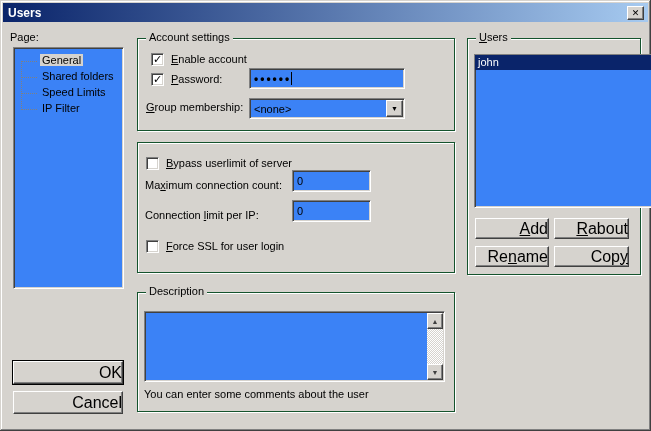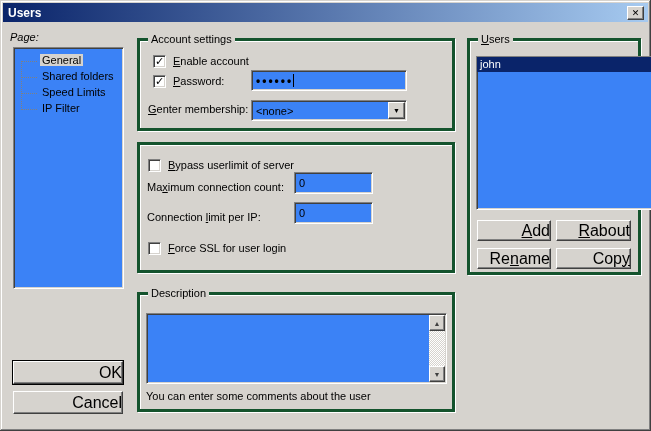--- a/index.html
+++ b/index.html
@@ -36,21 +36,21 @@
   }
   .btn {
     position:absolute; background:#d6d3ce;
     border:1px solid; border-color:#fff #404040 #404040 #fff;
     box-shadow: inset -1px -1px 0 #808080, inset 1px 1px 0 #d6d3ce;
     display:flex; align-items:center; justify-content:flex-end;
     font-size:16px; cursor:default;
   }
   .btn.default { outline:1px solid #000; }
   .groupbox {
-    position:absolute; border:3px solid #14532d;
+    position:absolute; border:1px solid #14532d;
     box-shadow: inset 1px 1px 0 #fff, 1px 1px 0 #fff;
   }
   .groupbox > .gtitle {
     position:absolute; top:-8px; left:8px; background:#d6d3ce; padding:0 3px;
     font-size:11px; white-space:nowrap;
   }
   .checkbox {
     position:absolute; width:13px; height:13px; background:#fff;
     border:1px solid; border-color:#808080 #fff #fff #808080;
     box-shadow: inset 1px 1px 0 #404040, inset -1px -1px 0 #d6d3ce;
@@ -122,21 +122,21 @@
 
 <div class="dialog">
 
   <div class="titlebar">
     <span class="title">Users</span>
   </div>
   <div class="btn-close">
     <span>✕</span>
   </div>
 
-  <span class="lbl" style="left:10px; top:31px;font-style:italic;">Page:</span>
+  <span class="lbl" style="left:10px; top:31px;">Page:</span>
 
   <div class="page-list sunken">
     <div class="tree-vline"></div>
 
     <div class="tree-row selected" style="top:5px;">
       <span class="connector"></span>
       <span class="tlabel">General</span>
     </div>
     <div class="tree-row" style="top:21px;">
       <span class="connector"></span>
@@ -170,21 +170,21 @@
     <div class="checkbox" style="left:13px; top:34px;">
       <span class="mark">✓</span>
     </div>
     <span class="lbl" style="left:33px; top:34px;"><span></span><span class="key">P</span><span>assword:</span></span>
 
     <div class="field sunken" style="left:111px; top:29px; width:156px; height:21px;">
       <span class="pw-dots">••••••</span>
       <span class="caret"></span>
     </div>
 
-    <span class="lbl" style="left:8px; top:62px;"><span></span><span class="key">G</span><span>enter membership:</span></span>
+    <span class="lbl" style="left:8px; top:62px;"><span></span><span class="key">G</span><span>roup membership:</span></span>
 
     <div class="field sunken dropdown" style="left:111px; top:59px; width:156px; height:21px;">
       <span>&lt;none&gt;</span>
       <span class="dd-btn">
         <span>▼</span>
       </span>
     </div>
   </div>
 
   <div class="groupbox" style="left:137px; top:142px; width:318px; height:131px;">

